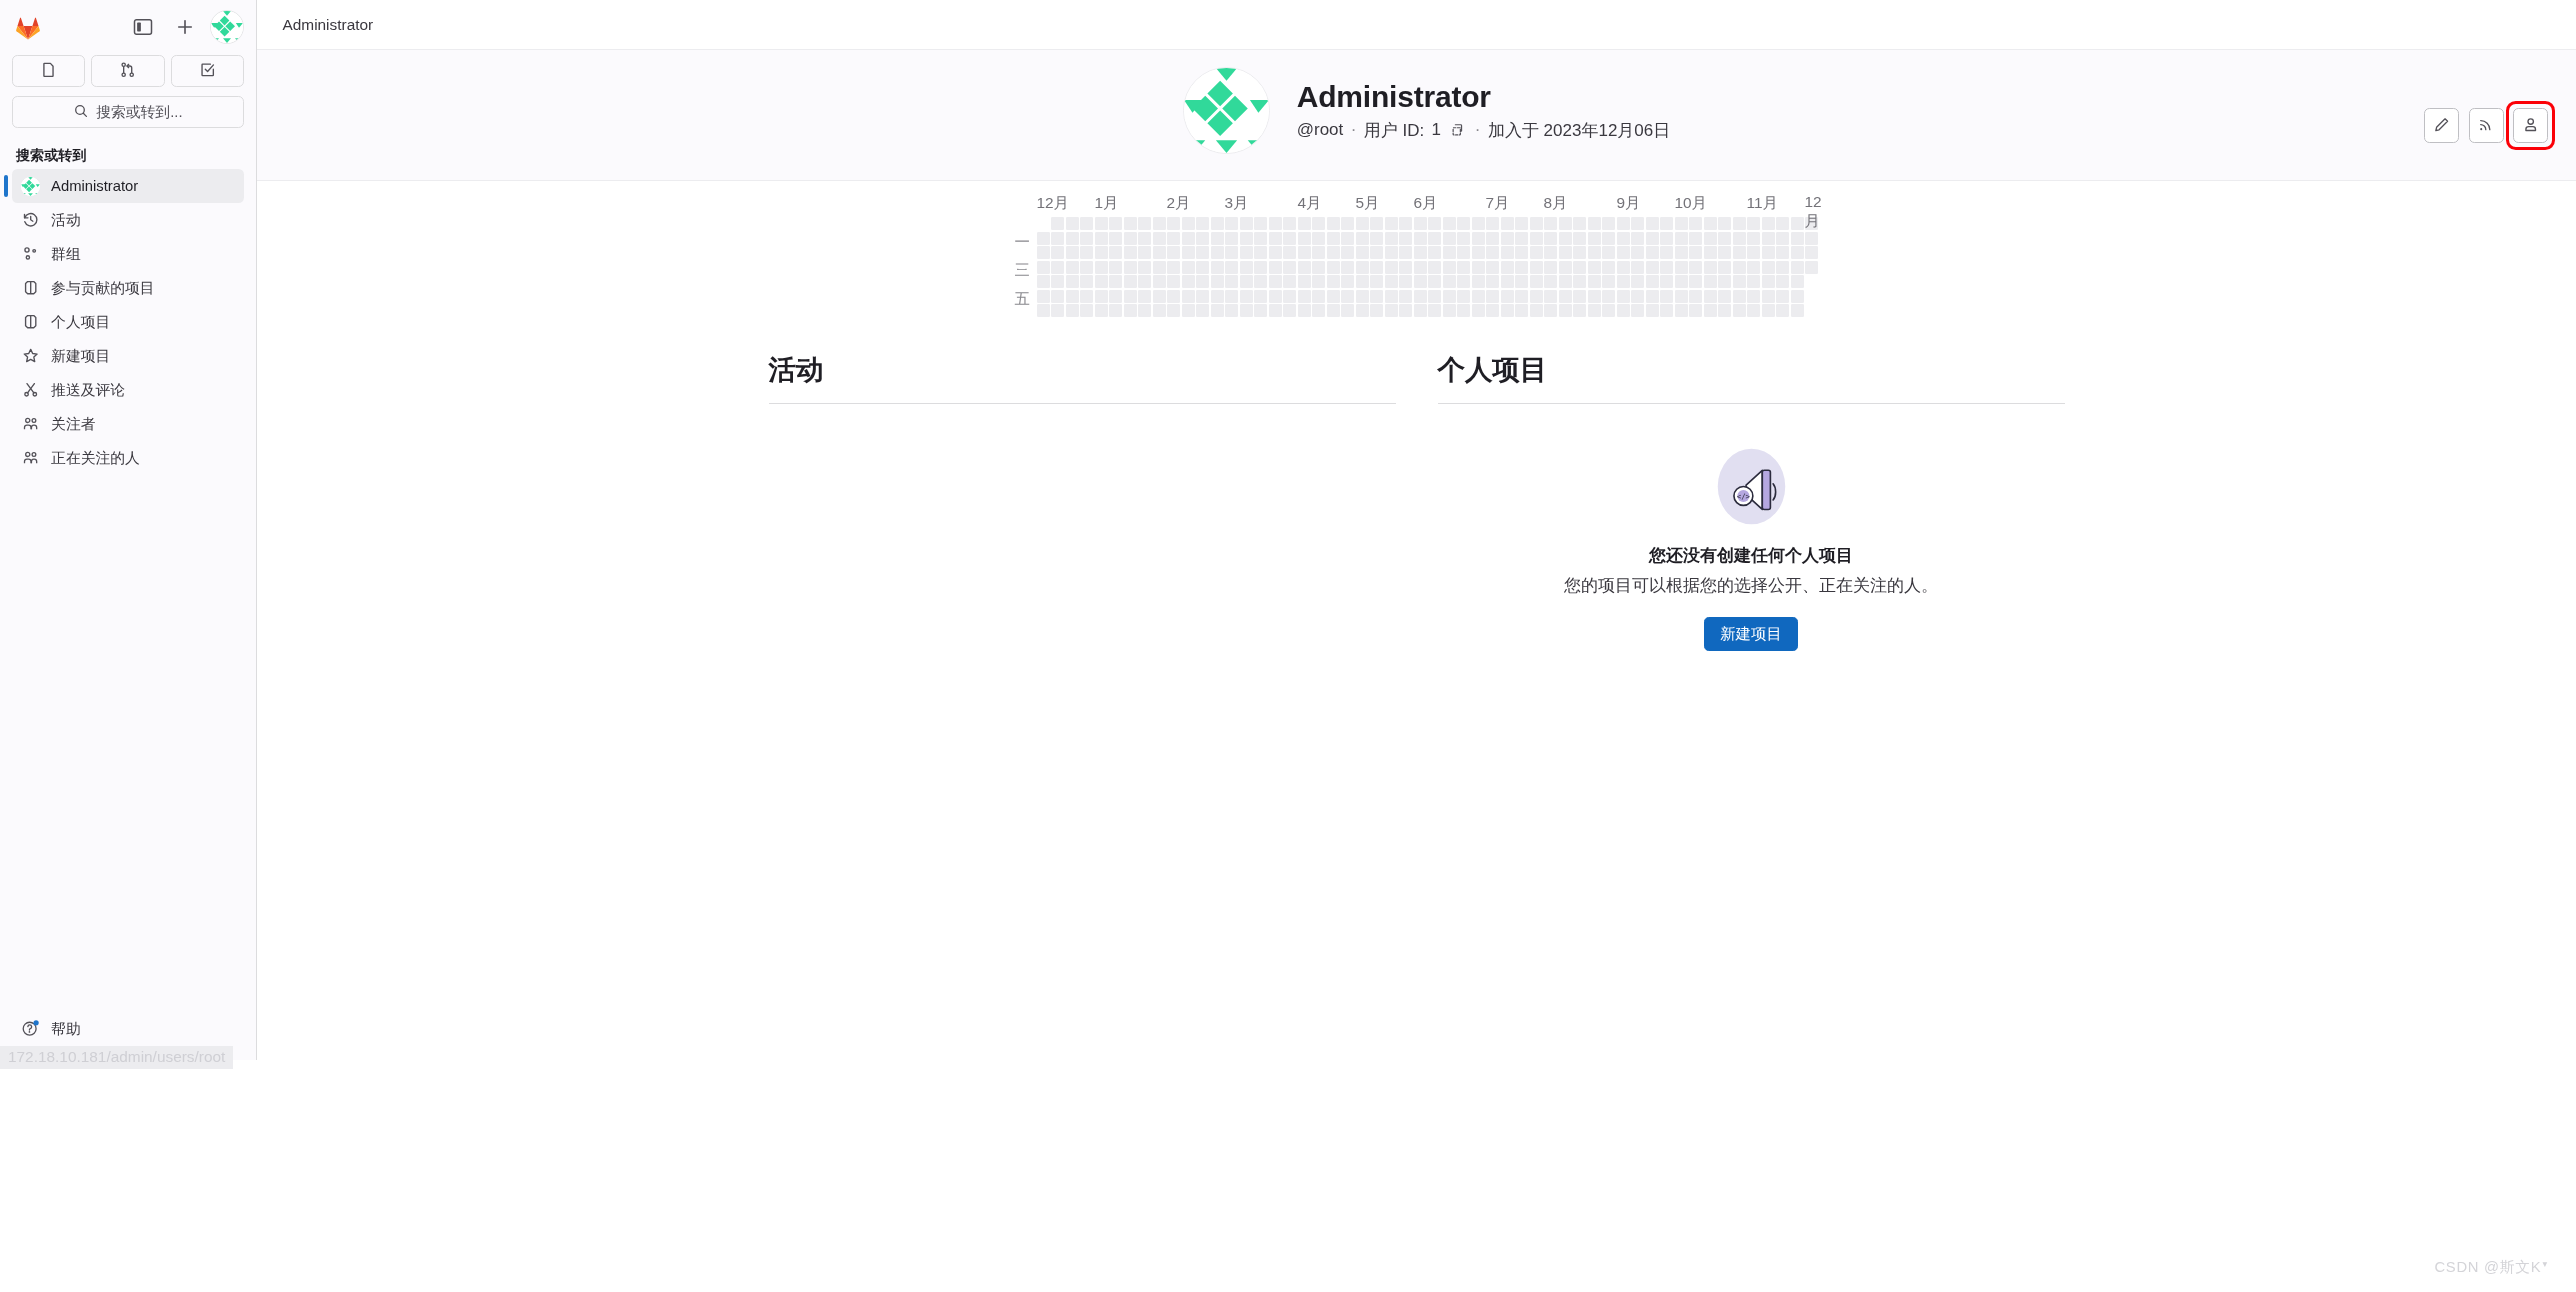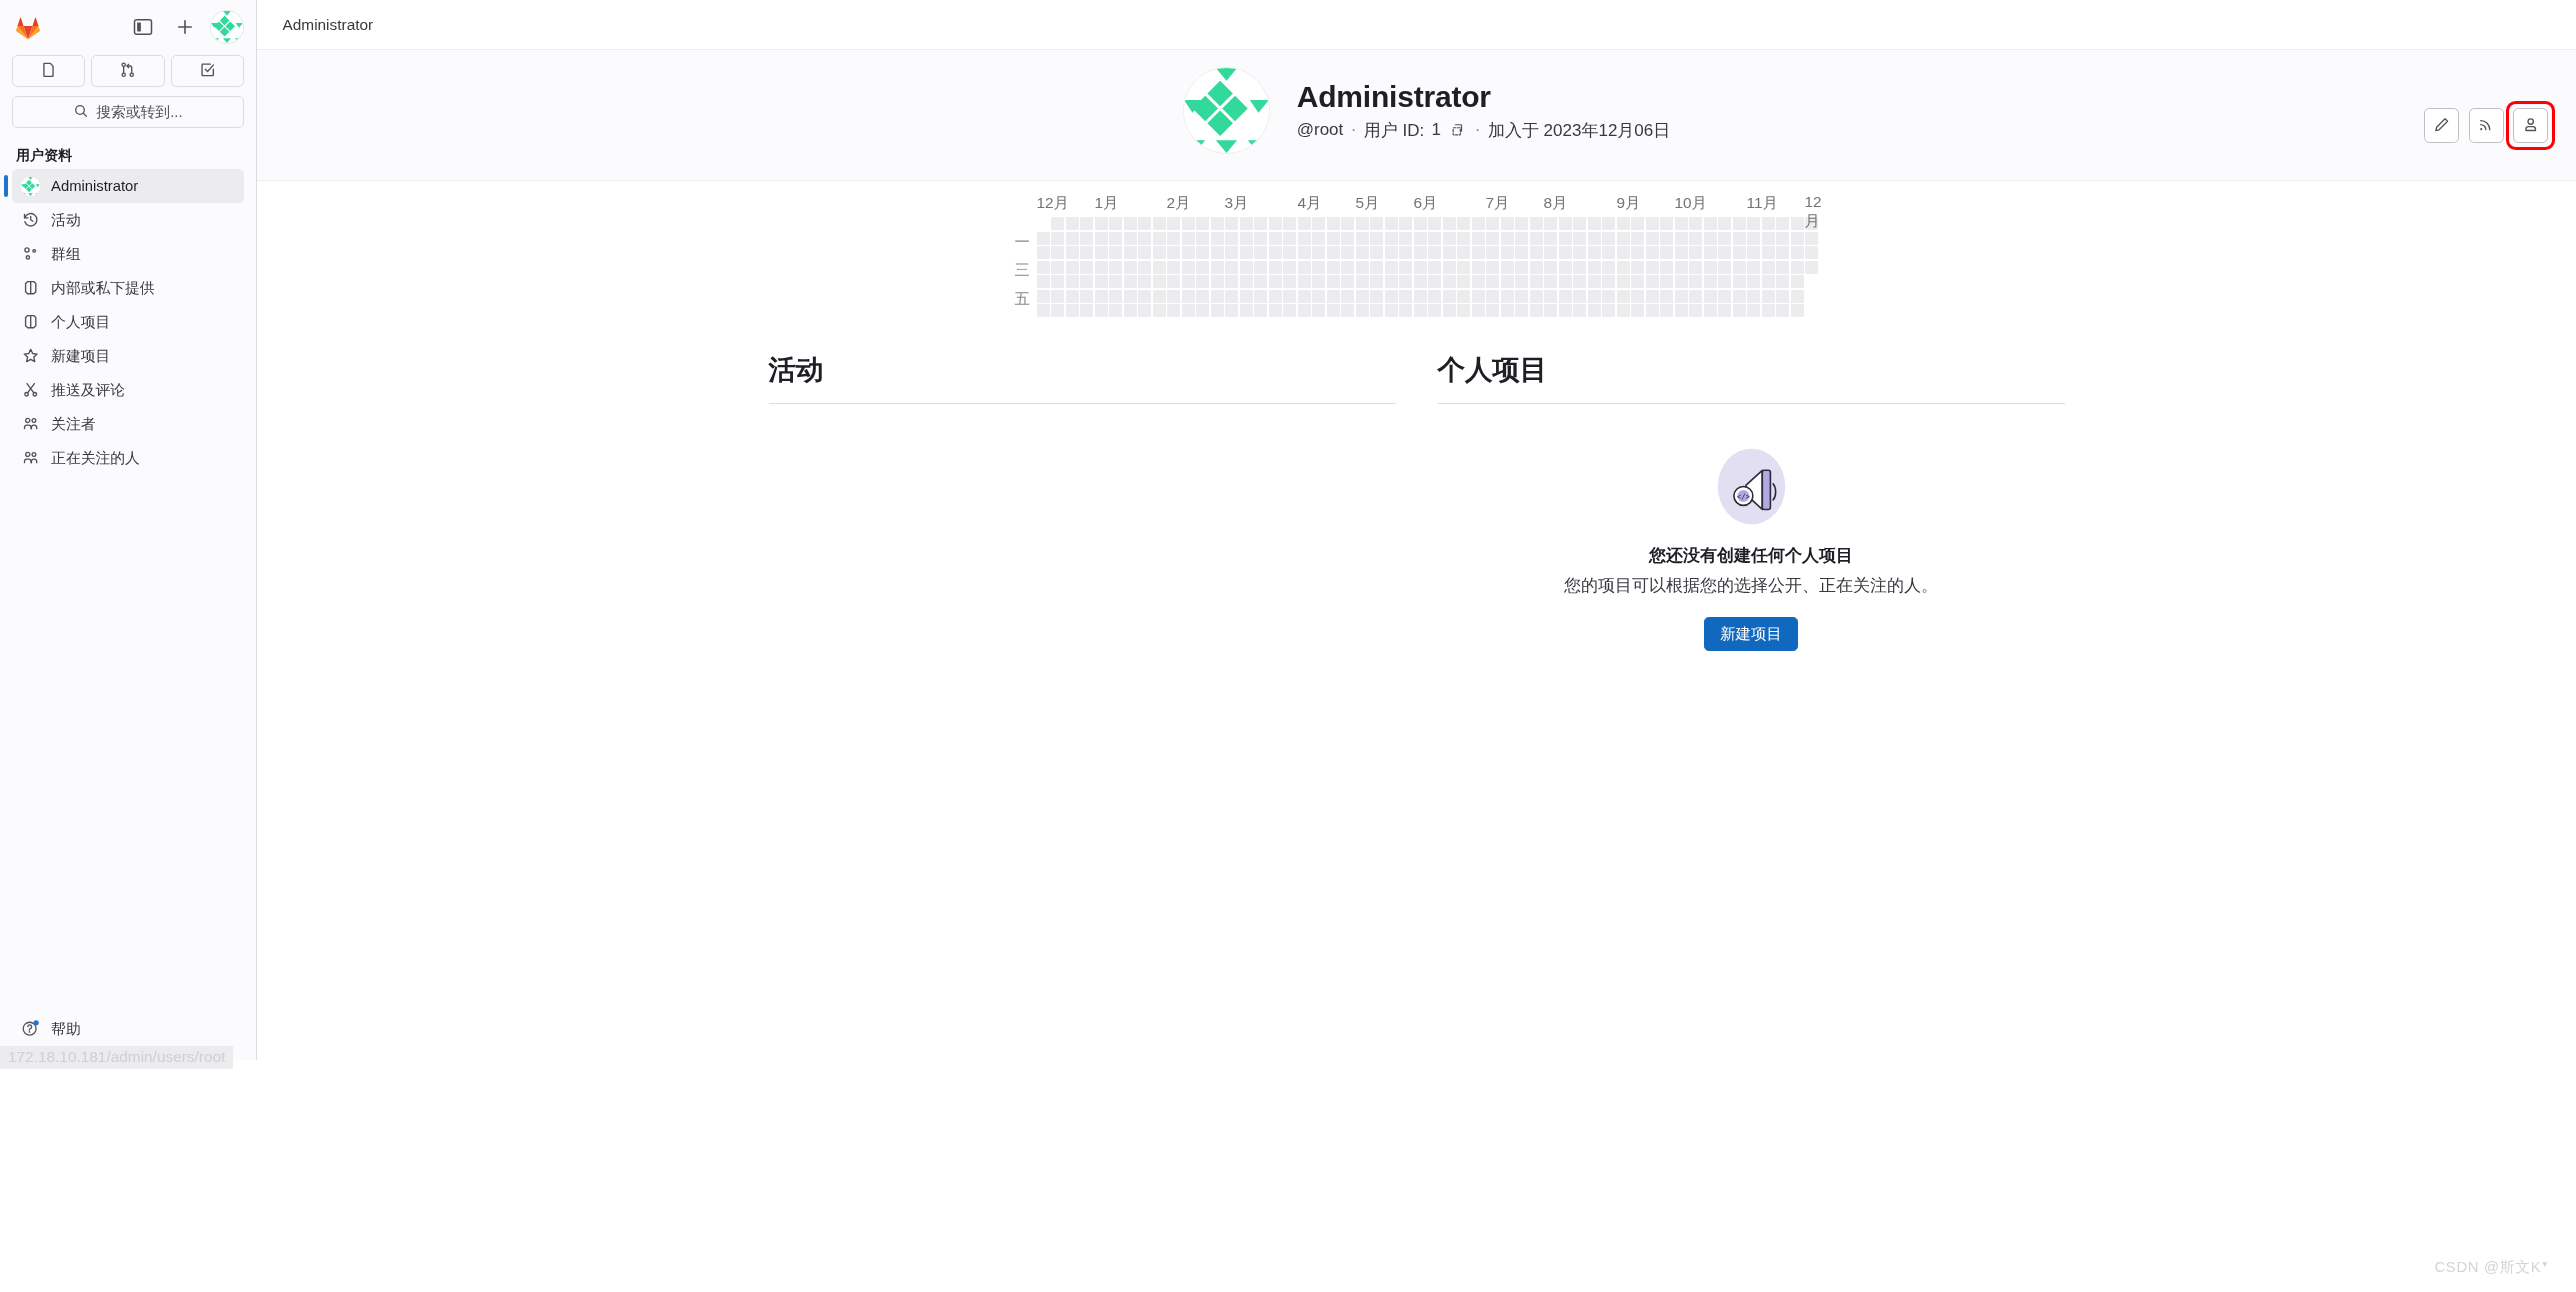--- a/index.html
+++ b/index.html
@@ -280,21 +280,21 @@
     <div class="sb-search">
       <span>
         <svg width="16" height="16" viewBox="0 0 16 16" fill="none" stroke="#535158" stroke-width="1.3" stroke-linecap="round">
           <circle cx="7" cy="7" r="4.3"></circle>
             <line x1="10.3" y1="10.3" x2="13.4" y2="13.4"></line>
         </svg>
       </span>
       <span>搜索或转到...</span>
     </div>
 
-    <div class="sb-section-title">用户资料</div>
+    <div class="sb-section-title">搜索或转到</div>
 
     <nav class="sb-nav">
 
       <div class="sb-item active">
         <span class="sb-item-avatar">
           <svg viewBox="0 0 80 80">
             <rect width="80" height="80" fill="#ffffff"></rect>
             <g fill="#31d99a">
               <polygon points="0,0 20,0 10,12"></polygon>
                 <polygon points="30,0 50,0 40,12"></polygon>
@@ -336,21 +336,21 @@
         <span>群组</span>
       </div>
 
       <div class="sb-item">
         <span class="ic">
           <svg width="17.4" height="17.4" viewBox="0 0 16 16" fill="none" stroke="#535158" stroke-width="1.25" stroke-linejoin="round">
             <path d="M5.2 2.4 3.3 4.2v7.6l1.9 1.8h5.6l1.9-1.8V4.2l-1.9-1.8z"></path>
               <path d="M8 2.4v11.2"></path>
           </svg>
         </span>
-        <span>内部或私下提供</span>
+        <span>参与贡献的项目</span>
       </div>
 
       <div class="sb-item">
         <span class="ic">
           <svg width="17.4" height="17.4" viewBox="0 0 16 16" fill="none" stroke="#535158" stroke-width="1.25" stroke-linejoin="round">
             <path d="M5.2 2.4 3.3 4.2v7.6l1.9 1.8h5.6l1.9-1.8V4.2l-1.9-1.8z"></path>
               <path d="M8 2.4v11.2"></path>
           </svg>
         </span>
         <span>个人项目</span>

